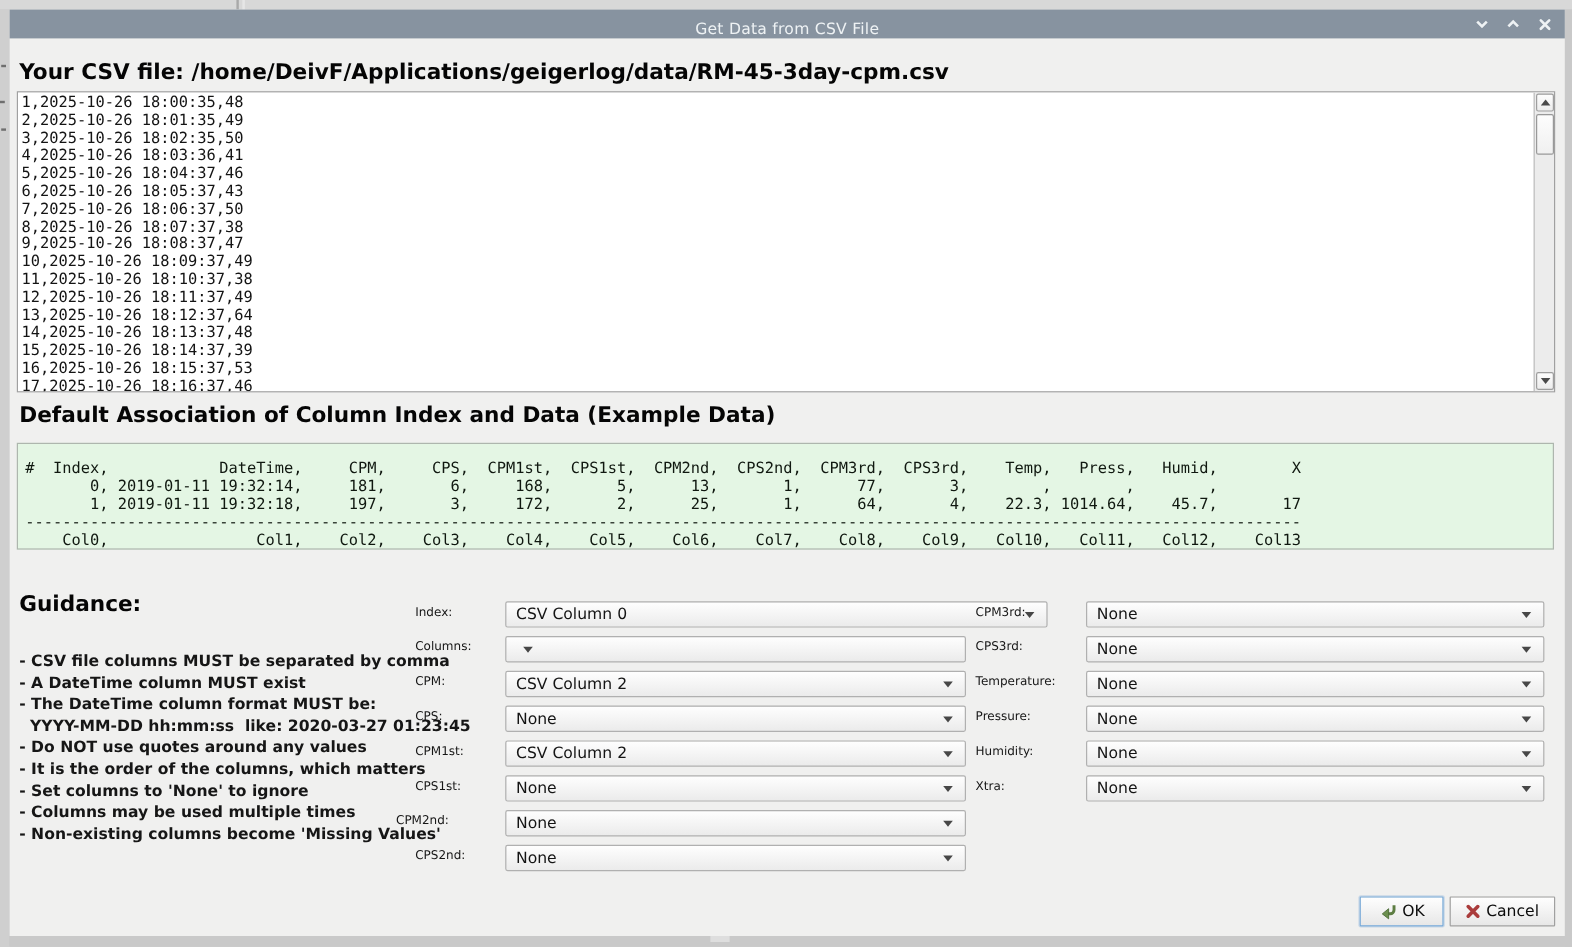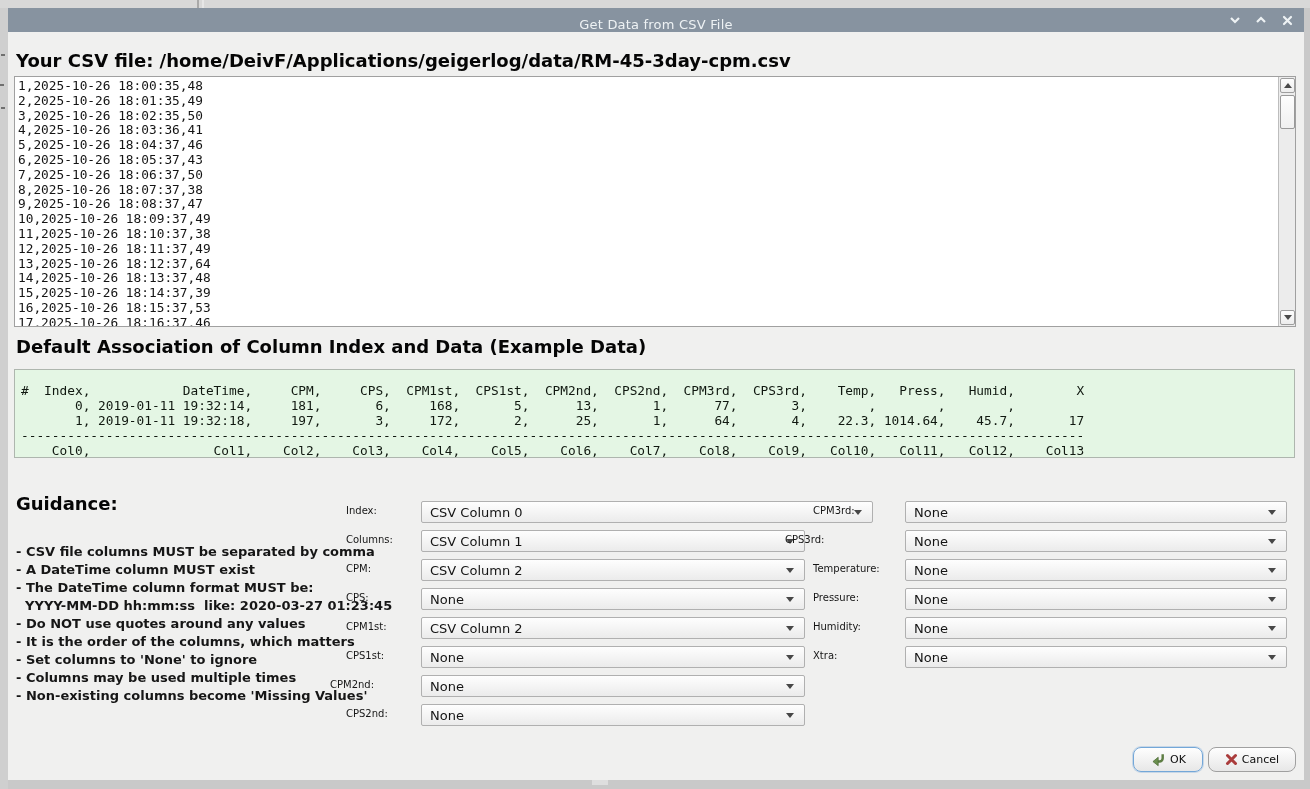--- a/index.html
+++ b/index.html
@@ -86,23 +86,23 @@
   .combo-value { font-size:13px; color:#141414; flex:1 1 auto; white-space:nowrap; overflow:hidden; }
   .combo-arrow {
     width:0; height:0; margin-left:6px;
     border-left:4px solid transparent; border-right:4px solid transparent; border-top:5px solid #474747;
   }
 
   
   .push-btn {
     position:absolute; top:739px; height:25px;
     background:linear-gradient(#fefefe,#e7e7e7);
-    border:1px solid #a0a0a0; border-radius:8px;
+    border:1px solid #a0a0a0; border-radius:1px;
     display:flex; align-items:center; justify-content:center; gap:4px;
-    font-size:11px; color:#0c0c0c;
+    font-size:13px; color:#0c0c0c;
   }
   .ok-btn { left:1125px; width:70px; border-color:#73a7d8; box-shadow:0 0 0 1px rgba(125,170,215,.35); }
   .cancel-btn { left:1200px; width:88px; }
 </style>
 </head>
 <body>
 
 <div class="top-strip">
   <span class="divider" style="left:197px"></span>
   <span class="divider" style="left:202px; background:#e6e6e6;"></span>
@@ -193,21 +193,20 @@
 - Non-existing columns become 'Missing Values'</div>
 
   <div>
       <span class="form-label" style="left: 338px; top: 497px;">Index:</span>
       <div class="combo" style="left: 413px; top: 493px; width: 452px;">
         <span class="combo-value">CSV Column 0</span>
         <span class="combo-arrow"></span>
       </div>
       <span class="form-label" style="left: 338px; top: 526px;">Columns:</span>
       <div class="combo" style="left: 413px; top: 522px; width: 384px;">
-        <span class="combo-value">CSV Column 1</span>
         <span class="combo-arrow"></span>
       </div>
       <span class="form-label" style="left: 338px; top: 555px;">CPM:</span>
       <div class="combo" style="left: 413px; top: 551px; width: 384px;">
         <span class="combo-value">CSV Column 2</span>
         <span class="combo-arrow"></span>
       </div>
       <span class="form-label" style="left: 338px; top: 584px;">CPS:</span>
       <div class="combo" style="left: 413px; top: 580px; width: 384px;">
         <span class="combo-value">None</span>
@@ -233,21 +232,21 @@
         <span class="combo-value">None</span>
         <span class="combo-arrow"></span>
       </div>
     </div>
   <div>
       <span class="form-label" style="left: 805px; top: 497px;">CPM3rd:</span>
       <div class="combo" style="left: 897px; top: 493px; width: 382px;">
         <span class="combo-value">None</span>
         <span class="combo-arrow"></span>
       </div>
-      <span class="form-label" style="left: 777px; top: 526px;">CPS3rd:</span>
+      <span class="form-label" style="left: 805px; top: 526px;">CPS3rd:</span>
       <div class="combo" style="left: 897px; top: 522px; width: 382px;">
         <span class="combo-value">None</span>
         <span class="combo-arrow"></span>
       </div>
       <span class="form-label" style="left: 805px; top: 555px;">Temperature:</span>
       <div class="combo" style="left: 897px; top: 551px; width: 382px;">
         <span class="combo-value">None</span>
         <span class="combo-arrow"></span>
       </div>
       <span class="form-label" style="left: 805px; top: 584px;">Pressure:</span>

